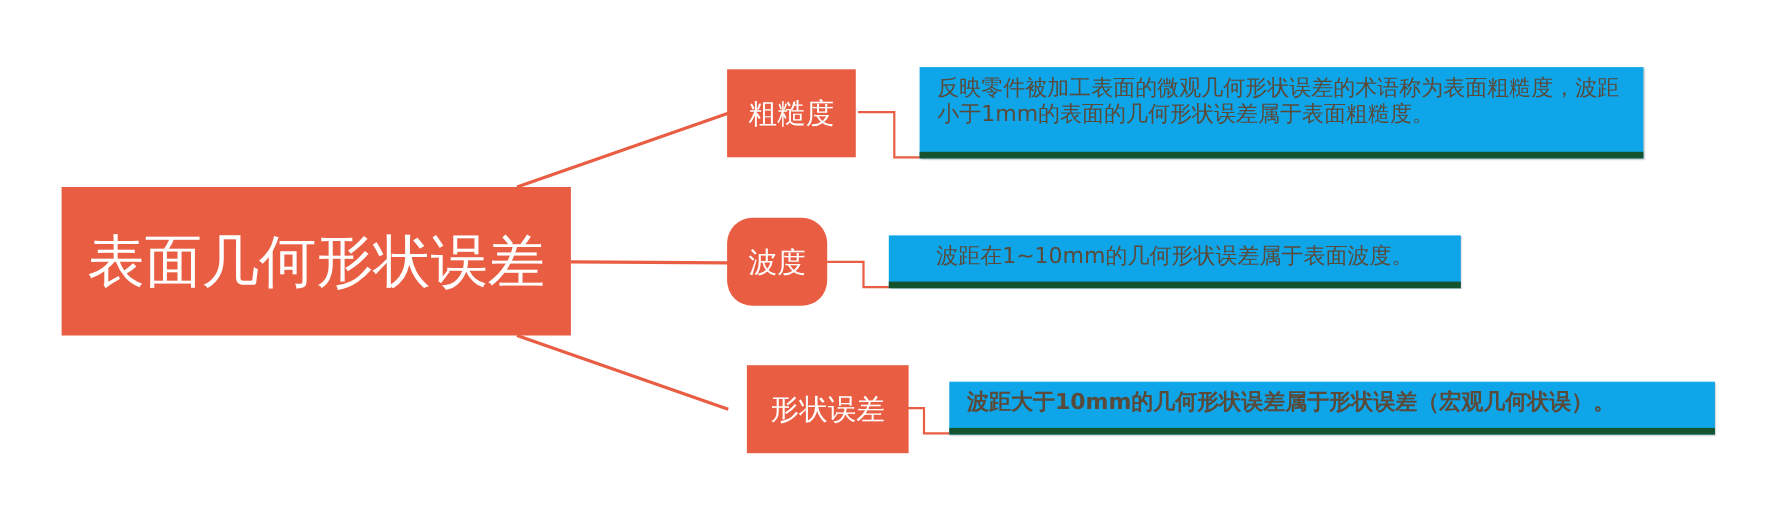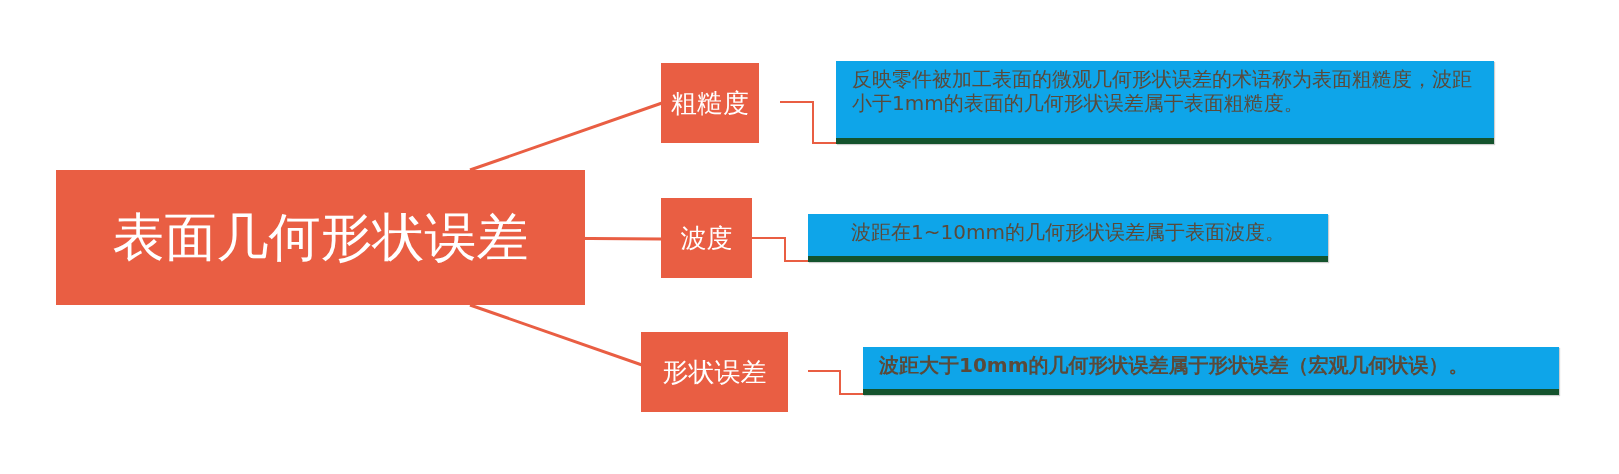--- a/index.html
+++ b/index.html
@@ -1,21 +1,21 @@
 <!DOCTYPE html>
 <html><head>
 <meta charset="utf-8">
 <style>
   html, body { margin:0; padding:0; background:#ffffff; }
   body { width:1619px; height:474px; position:relative; overflow:hidden;
          font-family:"DejaVu Sans", "Liberation Sans", sans-serif; }
   svg.lines { position:absolute; left:0; top:0; }
   .node { position:absolute; background:#e95e43; color:#ffffff;
           display:flex; align-items:center; justify-content:center; white-space:nowrap; }
-  .root { left:56px; top:170px; width:529px; height:135px; font-size:52px;justify-content:center; }
+  .root { left:56px; top:170px; width:463px; height:135px; font-size:52px;justify-content:center; }
   .child { font-size:26px; }
   .desc { position:absolute; background:#0ea5e9; color:#5a4a3a;
           border-bottom:6px solid #14532d; box-shadow:1px 1px 1px #cfcfcf;
           font-size:20px; line-height:24px; padding:6px 16px; box-sizing:border-box; }
 </style>
 </head>
 <body>
 
 <svg class="lines" width="1619" height="474">
   <g stroke="#e95e43" stroke-width="3" fill="none">
@@ -27,32 +27,32 @@
     <polyline points="780,102 813,102 813,143 837,143"></polyline>
     <polyline points="752,238 785,238 785,261 809,261"></polyline>
     <polyline points="808,371 840,371 840,394 864,394"></polyline>
   </g>
 </svg>
 
 <div class="node root">
   <span>表面几何形状误差</span>
 </div>
 
-<div class="node child" style="left:661px;top:63px;width:98px;height:80px;">
+<div class="node child" style="left:661px;top:63px;width:117px;height:80px;">
   <span>粗糙度</span>
 </div>
 <div class="desc" style="left:836px;top:61px;width:658px;height:83px;">
   <span>反映零件被加工表面的微观几何形状误差的术语称为表面粗糙度，波距小于1mm的表面的几何形状误差属于表面粗糙度。</span>
 </div>
 
-<div class="node child" style="left:661px;top:198px;width:91px;height:80px;">
+<div class="node child" style="left:661px;top:198px;width:91px;height:80px;border-radius:23px;">
   <span>波度</span>
 </div>
 <div class="desc" style="left:808px;top:214px;width:520px;height:48px;text-align:center;">
   <span>波距在1~10mm的几何形状误差属于表面波度。</span>
 </div>
 
-<div class="node child" style="left:641px;top:332px;width:147px;height:80px;">
+<div class="node child" style="left:679px;top:332px;width:147px;height:80px;">
   <span>形状误差</span>
 </div>
 <div class="desc" style="left:863px;top:347px;width:696px;height:48px;font-weight:bold;">
   <span>波距大于10mm的几何形状误差属于形状误差（宏观几何状误）。</span>
 </div>
 
 </body></html>

